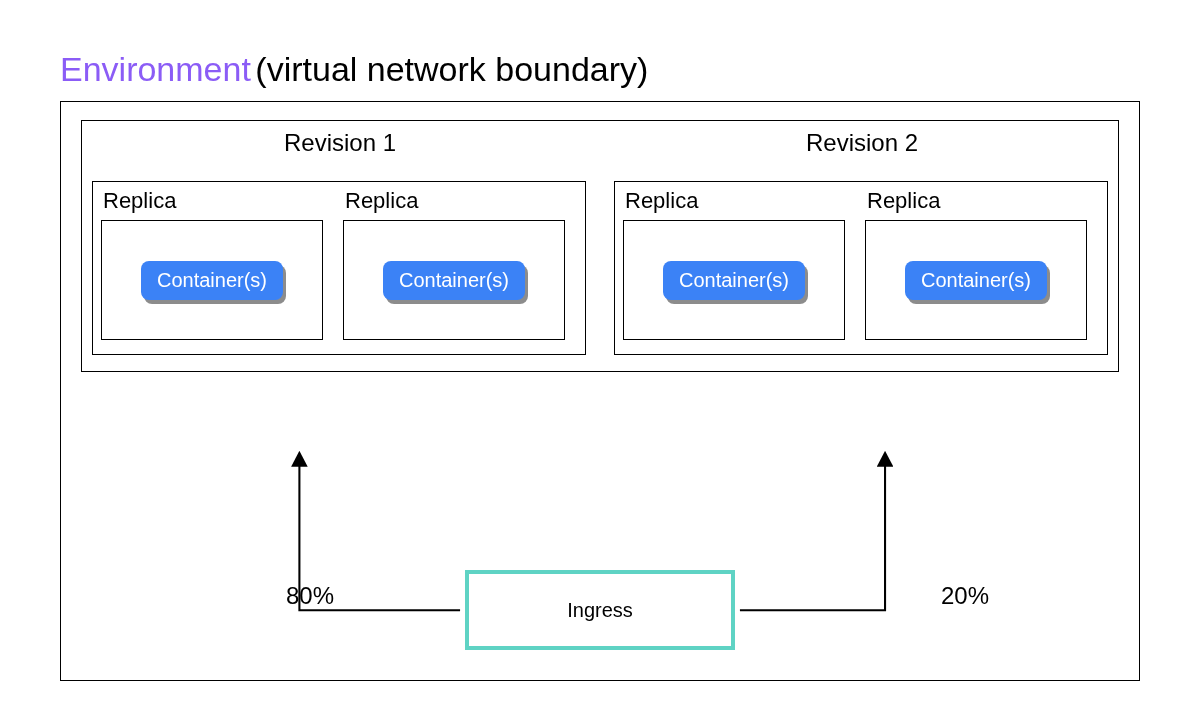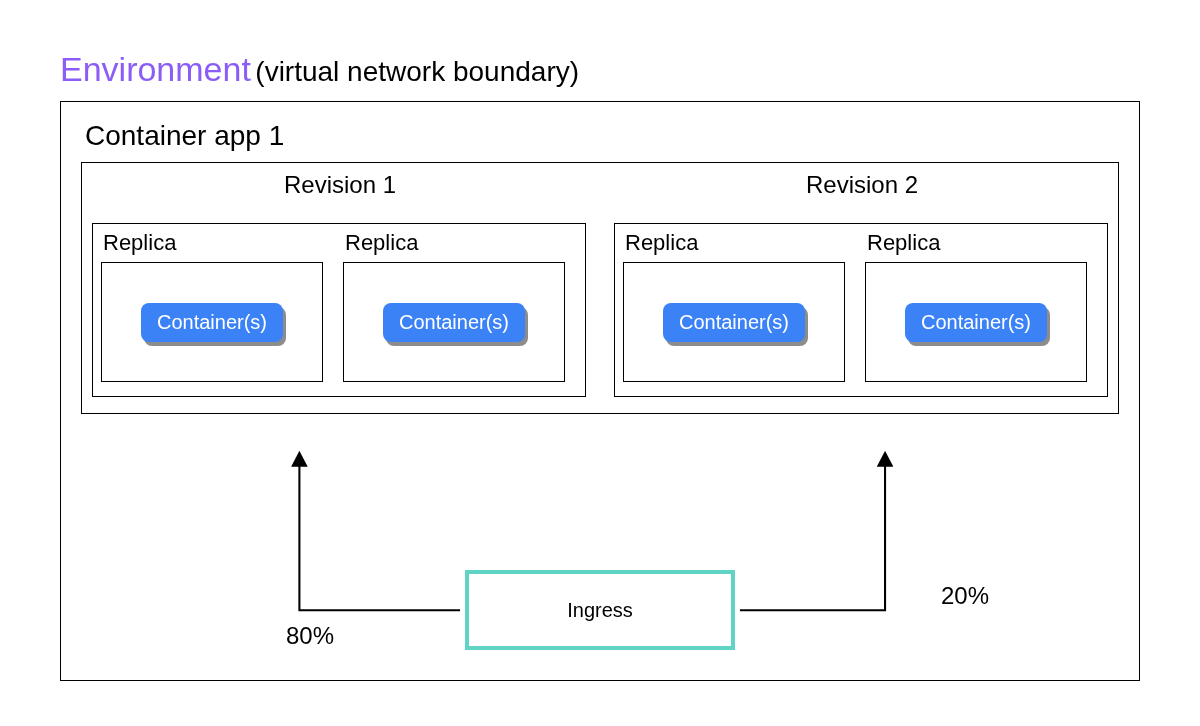--- a/index.html
+++ b/index.html
@@ -12,21 +12,21 @@
     }
     .title-row {
       margin-bottom: 12px;
     }
     .title-main {
       font-size: 34px;
       font-weight: 400;
       color: #8b5cf6;
     }
     .title-sub {
-      font-size: 28px;
+      font-size: 34px;
       font-weight: 300;
       color: #000;
     }
     .env-box {
       border: 1.5px solid #000;
       padding: 18px 20px 20px 20px;
       position: relative;
       height: 580px;
     }
     .app-title {
@@ -95,21 +95,20 @@
       align-items: center;
       justify-content: center;
       font-size: 20px;
       background: #fff;
     }
     .pct-left {
       position: absolute;
       left: 225px;
       top: 480px;
       font-size: 24px;
-      margin-top: 40px;
     }
     .pct-right {
       position: absolute;
       right: 150px;
       top: 480px;
       font-size: 24px;
       margin-left: 24px;
     }
     svg.arrows {
       position: absolute;
@@ -121,21 +120,20 @@
 </head>
 <body>
 
 <div class="title-row">
   <span class="title-main">Environment</span>
   <span class="title-sub">(virtual network boundary)</span>
 </div>
 
 <div class="env-box">
 
-  <div class="app-title">Container app 1</div>
 
   <div class="app-box">
 
     <div class="revision">
       <div class="rev-title">Revision 1</div>
       <div class="rev-box">
         <div class="replica">
           <div class="replica-title">Replica</div>
           <div class="replica-box">
             <div class="container-pill">Container(s)</div>

